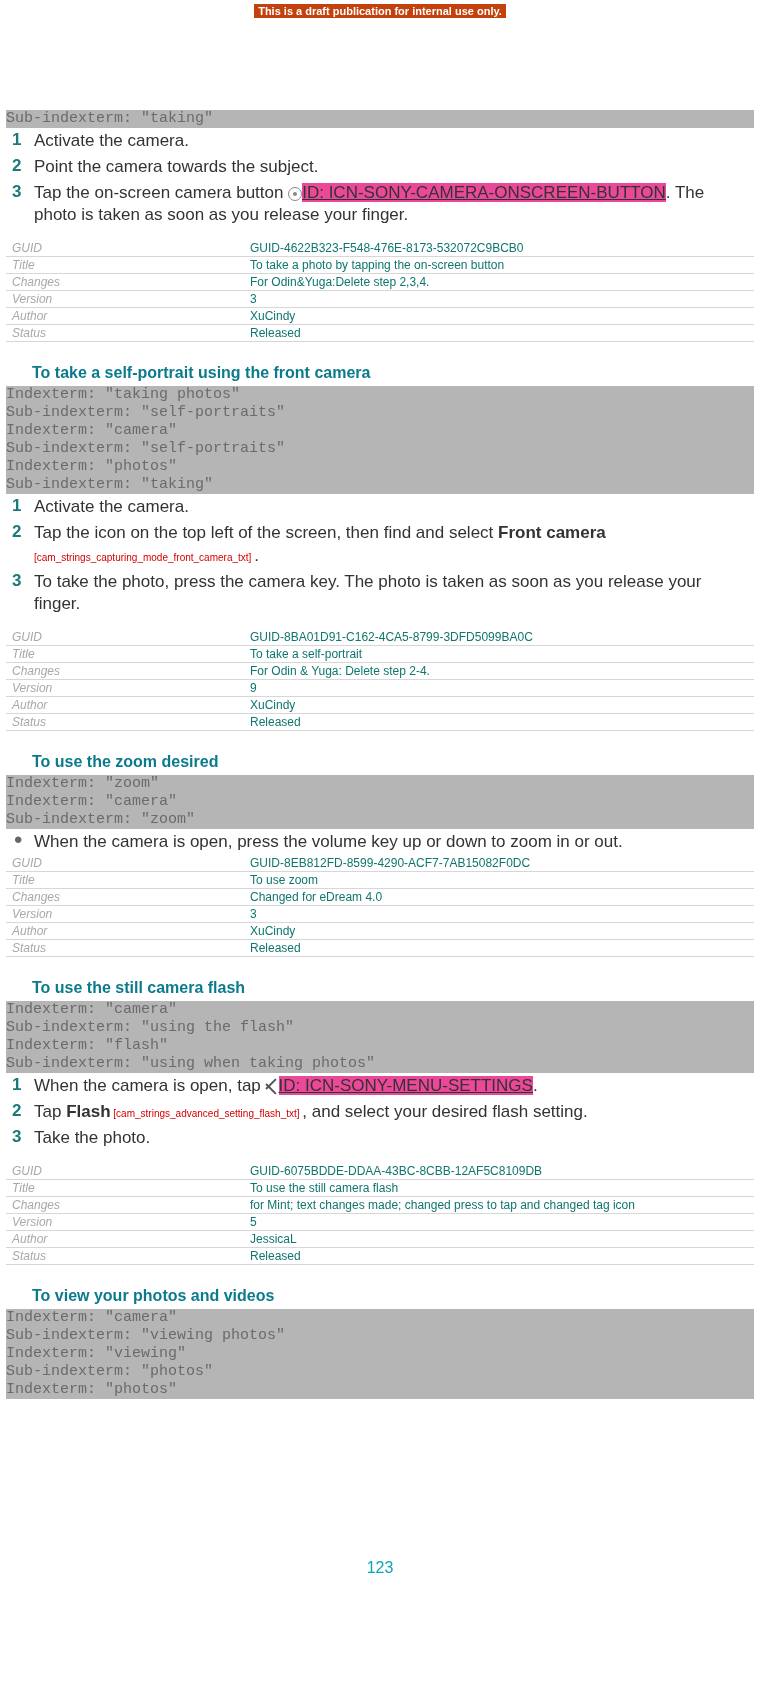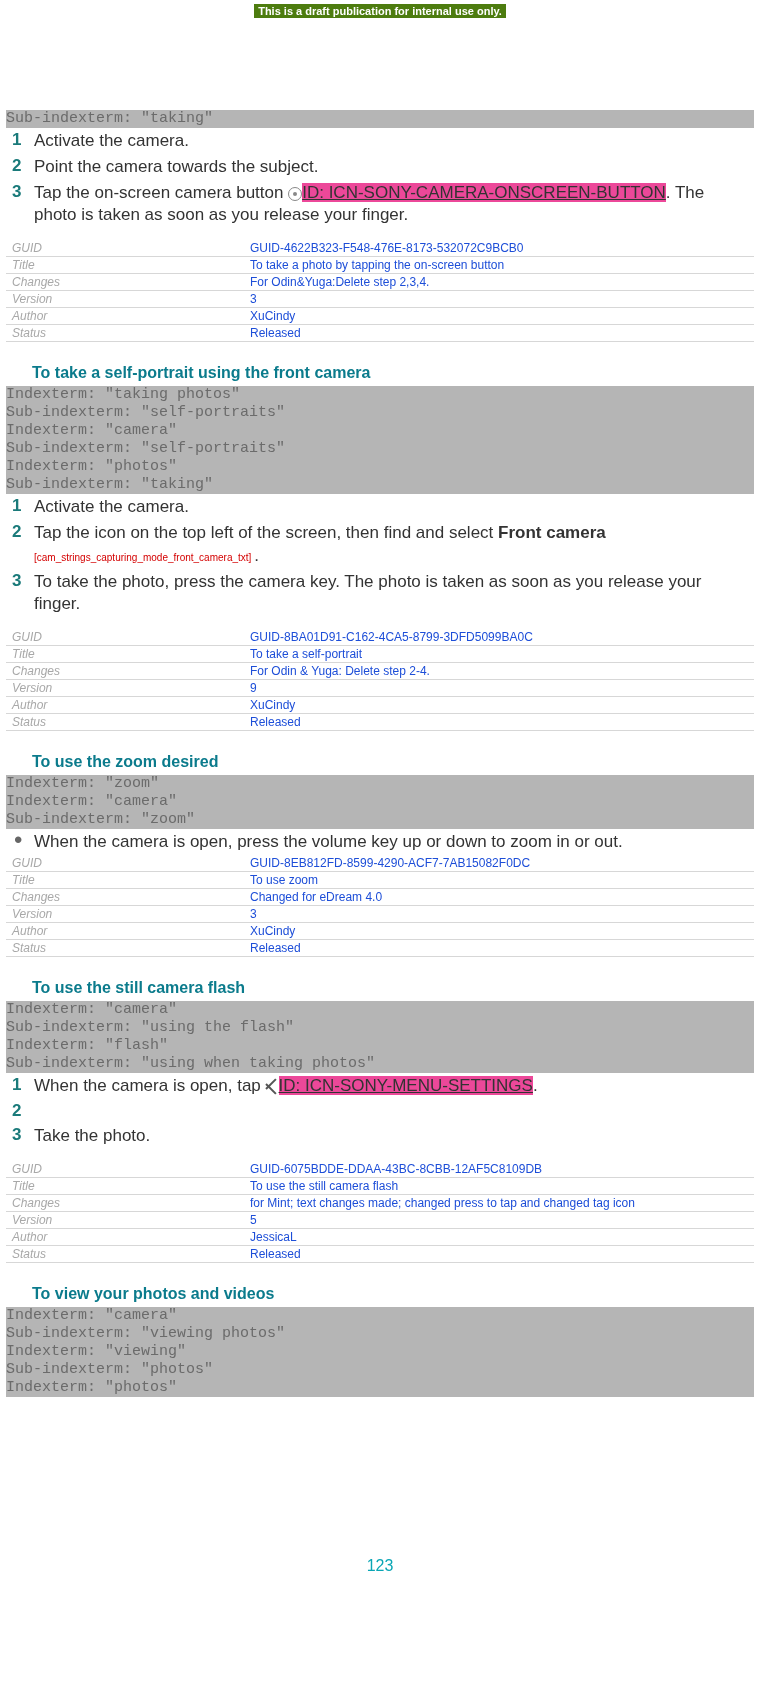--- a/index.html
+++ b/index.html
@@ -1,18 +1,18 @@
 <!DOCTYPE html>
 <html><head>
 <meta charset="utf-8">
 <style>
   * { box-sizing: border-box; margin: 0; padding: 0; }
   body { font-family: Arial, Helvetica, sans-serif; font-size: 17px; color: #333; width: 760px; background: #fff; }
   
-  .draft-banner { text-align: center; font-weight: bold; color: #fff; background: #4d7c0f; font-size: 11px; padding: 1px 4px; display: inline-block; margin-top: 3px; }
+  .draft-banner { text-align: center; font-weight: bold; color: #fff; background: #c2410c; font-size: 11px; padding: 1px 4px; display: inline-block; margin-top: 3px; }
   .banner-wrap { text-align: center; }
   
   .page-content { padding: 0 6px 0 6px; margin-top: 90px; }
   
   .indexterm-block { background: #b5b5b5; color: #6b6b6b; font-family: "Courier New", monospace; font-size: 15px; line-height: 1.2; padding: 0; }
   
   .step-list { list-style: none; padding: 0; }
   .step-row { display: flex; padding: 2px 0; }
   .step-num { flex: 0 0 28px; color: #1a7a7a; font-weight: bold; padding-left: 6px; }
   .step-text { flex: 1; padding-right: 6px; line-height: 1.3; }
@@ -27,21 +27,21 @@
   .icon-cam::after { content:""; position:absolute; width:4px; height:4px; border-radius:50%; background:#888; top:4px; left:4px; }
   .icon-menu { display: inline-block; width: 13px; height: 13px; vertical-align: middle; position: relative; }
   .icon-menu::before, .icon-menu::after { content:""; position:absolute; width:14px; height:2px; background:#555; left:0; }
   .icon-menu::before { top:3px; transform: rotate(45deg); transform-origin: left; }
   .icon-menu::after { bottom:3px; transform: rotate(-45deg); transform-origin: left; }
   
   .meta-table { width: 100%; border-collapse: collapse; margin: 12px 0 0 0; }
   .meta-table tr { border-bottom: 1px solid #d7d7d7; }
   .meta-table td { font-size: 12px; color: #a8a8a8; font-style: italic; padding: 1px 4px; vertical-align: top; }
   .meta-table td:first-child { width: 240px; padding-left: 6px; }
-  .meta-table td:last-child { font-style: normal; color: #1d4ed8; }
+  .meta-table td:last-child { font-style: normal; color: #0f766e; }
   
   .section-heading { color: #0b7b8c; font-size: 16px; font-weight: bold; margin: 22px 0 4px 26px; }
   
   .footer { text-align: center; margin-top: 160px; }
   .page-num { color: #0aa6b5; font-size: 16px; margin-bottom: 18px; }
 </style>
 </head>
 <body>
 
 <div class="banner-wrap">
@@ -199,20 +199,23 @@
 
   <div class="step-list">
     <div class="step-row">
       <div class="step-num">1</div>
       <div class="step-text">
         <span>When the camera is open, tap </span><span class="icon-menu"></span><span class="highlight">ID: ICN-SONY-MENU-SETTINGS</span><span>.</span>
       </div>
     </div>
     <div class="step-row">
       <div class="step-num">2</div>
+      <div class="step-text">
+        <span>Tap </span><span class="bold">Flash</span><span class="red-tag"> [cam_strings_advanced_setting_flash_txt] </span><span>, and select your desired flash setting.</span>
+      </div>
     </div>
     <div class="step-row">
       <div class="step-num">3</div>
       <div class="step-text">Take the photo.</div>
     </div>
   </div>
 
   <table class="meta-table">
     <tbody>
         <tr>

